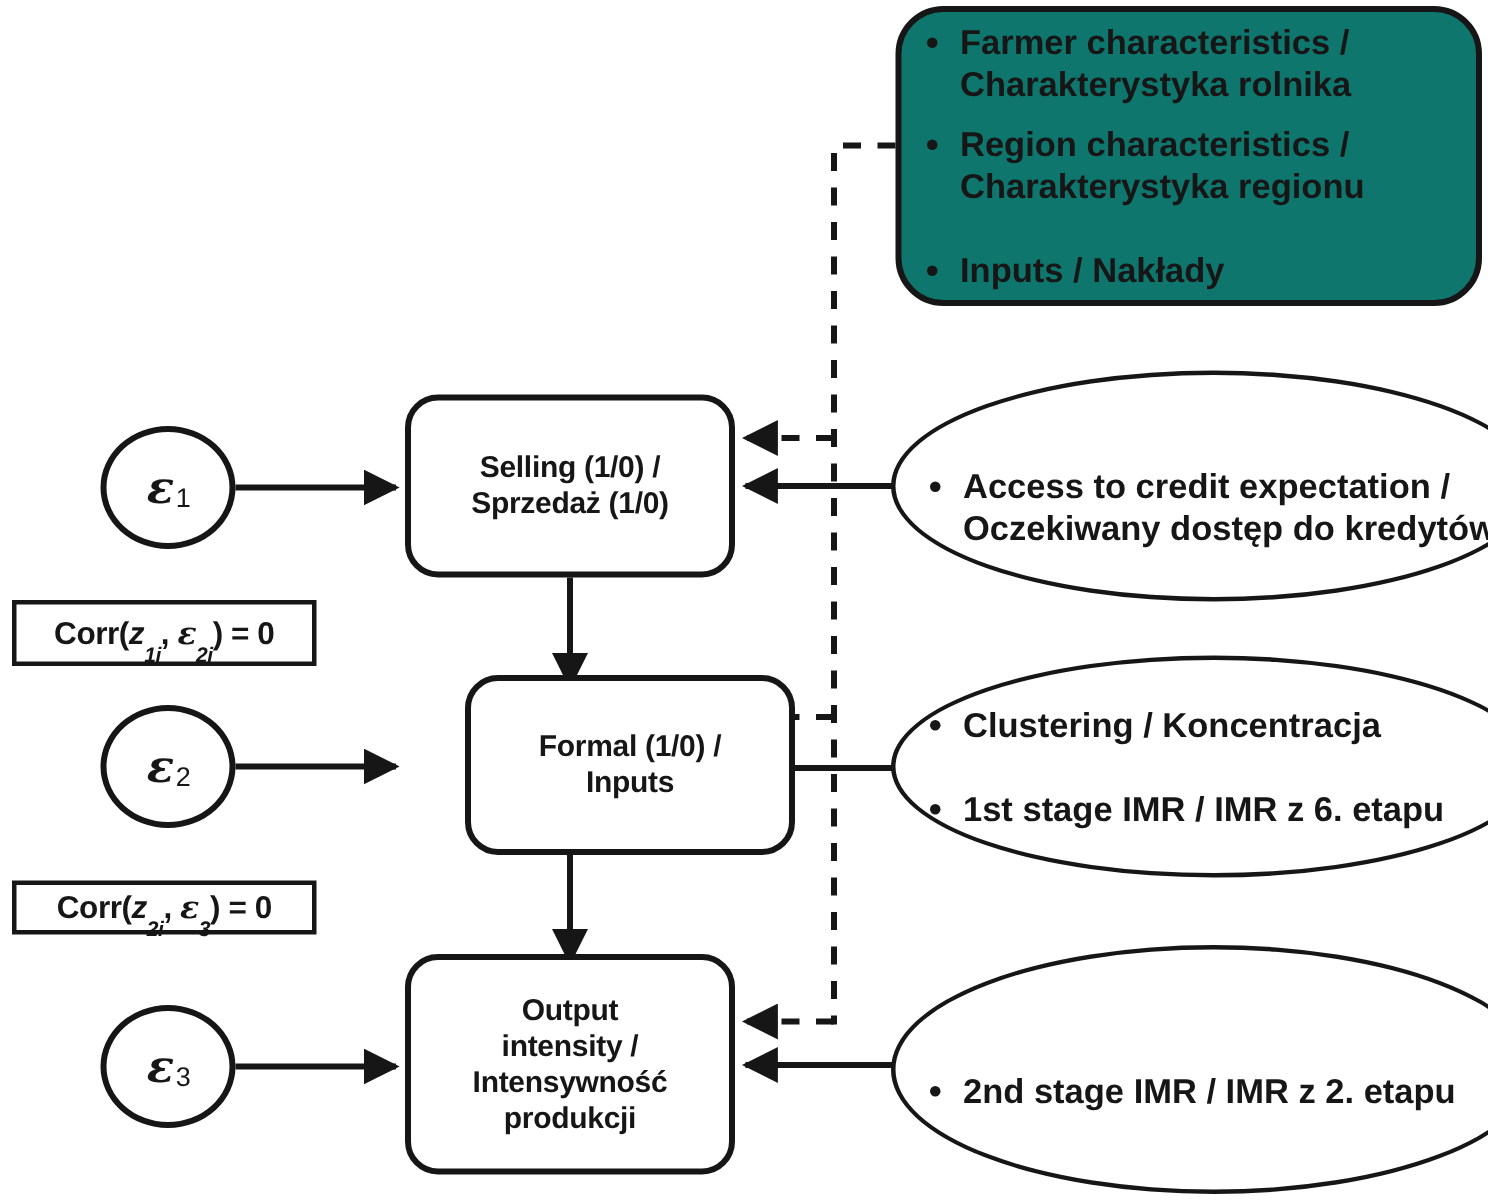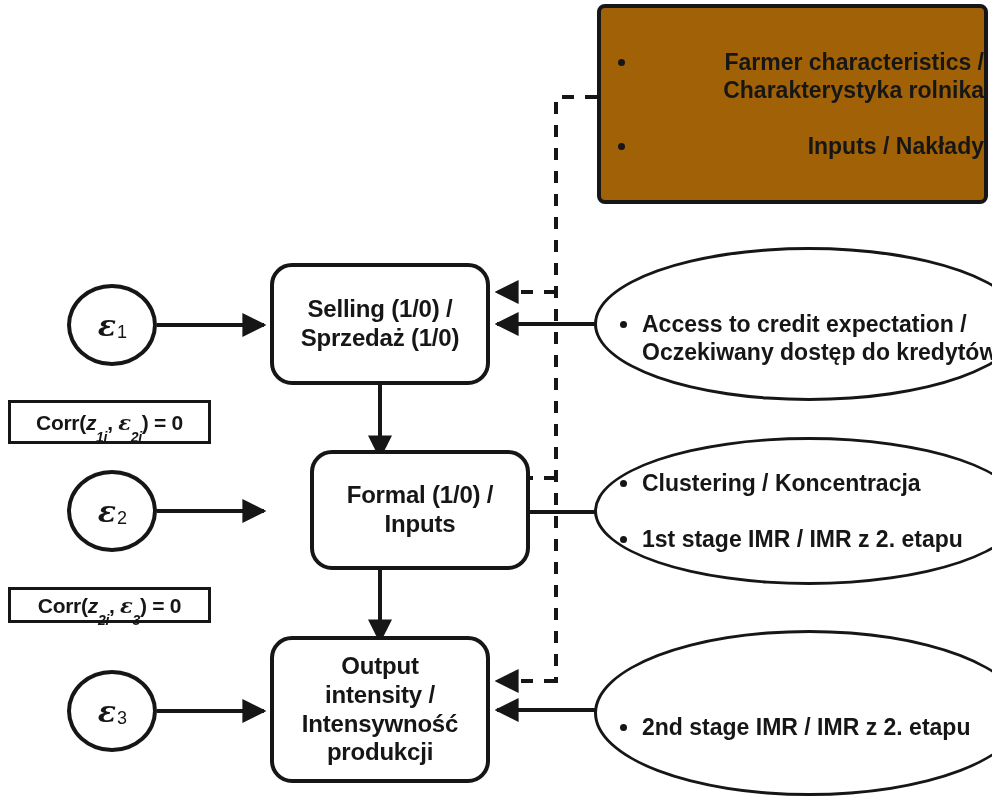--- a/index.html
+++ b/index.html
@@ -31,21 +31,21 @@
     display: flex;
     align-items: center;
     justify-content: center;
     background: #ffffff;
   }
   .stage-box {
     border: 4px solid #161616;
     border-radius: 22px;
     text-align: center;
     font-weight: bold;
-    font-size: 24px;
+    font-size: 20px;
     line-height: 1.2;
     letter-spacing: -0.2px;
   }
   .stage-box .lines { padding: 0 6px; }
 
   .err-circle {
     border: 4px solid #161616;
     border-radius: 50%;
     font-size: 30px;
     font-weight: bold;
@@ -80,26 +80,25 @@
   .corr-box .gk {
     font-family: "DejaVu Serif", serif;
     font-style: italic;
   }
 
   
   .note-box {
     position: absolute;
     box-sizing: border-box;
     border: 4px solid #161616;
-    border-radius: 8px;
-    background: #a16207;
+    border-radius: 32px;
+    background: #0f766e;
     display: flex;
     flex-direction: column;
     justify-content: center;
-    text-align: right;
   }
 
   
   .ellipse-note {
     position: absolute;
     box-sizing: border-box;
     border: 3px solid #161616;
     border-radius: 50%;
     background: #ffffff;
     display: flex;
@@ -171,20 +170,24 @@
       <path d="M 556 478 L 497 478"></path>
       <path d="M 556 681 L 497 681"></path>
     </g>
   </svg>
 
   <div class="note-box" style="left:597px; top:4px; width:391px; height:200px;">
     <ul class="bullets">
       <li>
         <span class="dot"></span>
         <span>Farmer characteristics / Charakterystyka rolnika</span>
+      </li>
+      <li>
+        <span class="dot"></span>
+        <span>Region characteristics / Charakterystyka regionu</span>
       </li>
       <li>
         <span class="dot"></span>
         <span>Inputs / Nakłady</span>
       </li>
     </ul>
   </div>
 
   <div class="node stage-box" style="left:270px; top:263px; width:220px; height:122px;">
     <div class="lines">
@@ -242,21 +245,21 @@
   </div>
 
   <div class="ellipse-note" style="left:594px; top:437px; width:430px; height:148px;">
     <ul class="bullets tight">
       <li>
         <span class="dot"></span>
         <span>Clustering / Koncentracja</span>
       </li>
       <li>
         <span class="dot"></span>
-        <span>1st stage IMR / IMR z 2. etapu</span>
+        <span>1st stage IMR / IMR z 6. etapu</span>
       </li>
     </ul>
   </div>
 
   <div class="ellipse-note" style="left:594px; top:630px; width:430px; height:166px;">
     <ul class="bullets">
       <li>
         <span class="dot"></span>
         <span>2nd stage IMR / IMR z 2. etapu</span>
       </li>

